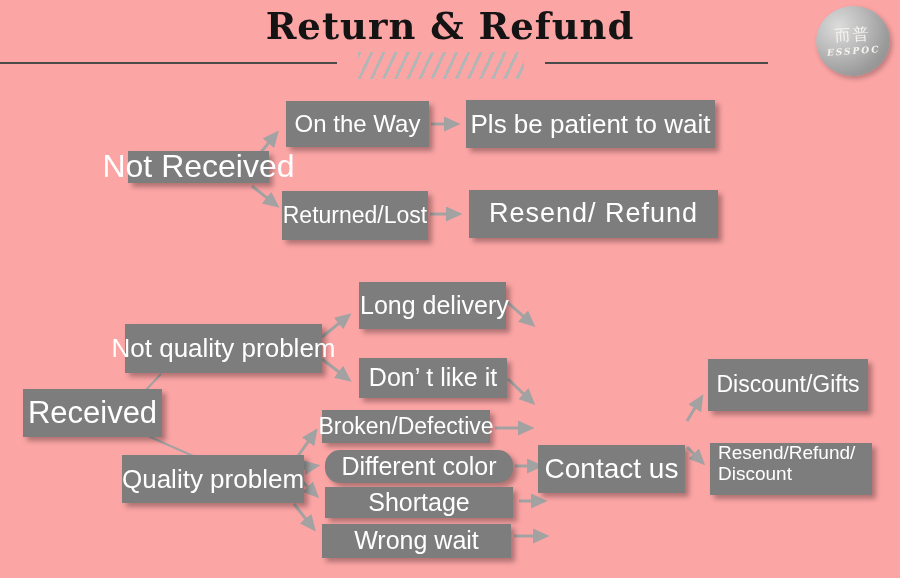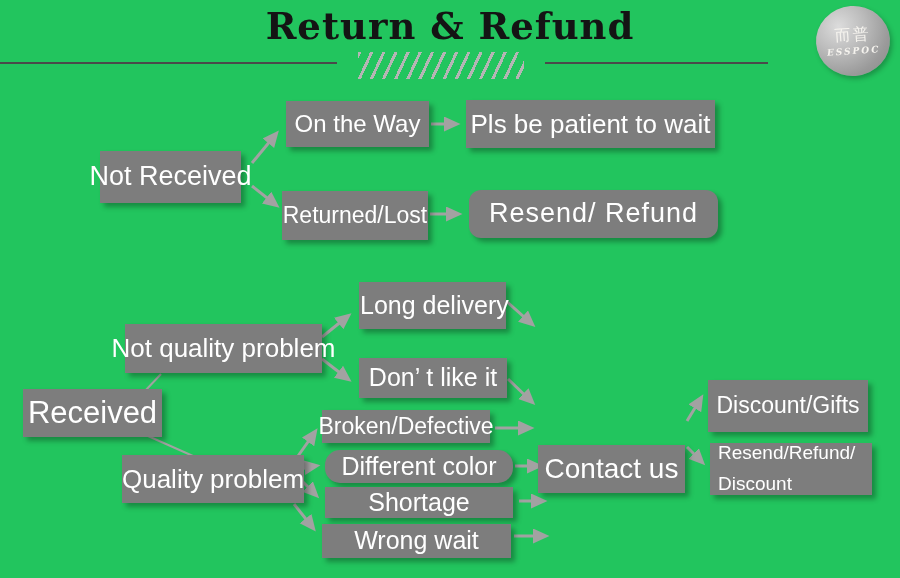--- a/index.html
+++ b/index.html
@@ -1,17 +1,17 @@
 <!DOCTYPE html>
 <html style="--color-box: #7d7d7d; --color-arrow: #a2a2a2; --color-line: #4a4a4a; --color-title: #141414; --color-hatch: #b5b5b5; --color-logo_text: #f5f3ee;"><head>
 <meta charset="utf-8">
 <style>
   html,body{margin:0;padding:0;background:#fff;}
   #canvas{
-    position:relative;width:900px;height:578px;background:#22c55e;overflow:hidden;
+    position:relative;width:900px;height:578px;background:#fca5a5;overflow:hidden;
     font-family:"Liberation Sans", sans-serif;
   }
   
   .title{
     position:absolute;left:0;top:4px;width:900px;text-align:center;
     font-family:"DejaVu Serif", serif;font-weight:700;font-size:37px;
     color:var(--color-title,#141414);letter-spacing:1px;
   }
   .rule{position:absolute;top:62px;height:2px;background:var(--color-line,#4a4a4a);}
   .rule-left{left:0;width:337px;}
@@ -30,38 +30,38 @@
   .logo-cn{font-size:16px;color:var(--color-logo_text,#f5f3ee);font-family:"DejaVu Serif",serif;letter-spacing:2px;line-height:1.1;}
   .logo-en{font-size:9px;color:var(--color-logo_text,#f5f3ee);font-family:"DejaVu Serif",serif;font-style:italic;font-weight:700;letter-spacing:2px;margin-top:2px;}
   
   .node{
     position:absolute;background:var(--color-box,#7d7d7d);color:#fff;
     display:flex;align-items:center;justify-content:center;
     box-shadow:4px 4px 5px rgba(0,0,0,0.30);
     white-space:nowrap;line-height:1.1;
   }
   .node.align-left{justify-content:flex-start;}
-  .n-not-received   {left:100px;top:151px;width:141px;height:52px;font-size:27px;}
+  .n-not-received   {left:128px;top:151px;width:141px;height:32px;font-size:32px;}
   .n-on-the-way     {left:286px;top:101px;width:143px;height:46px;font-size:24px;}
   .n-pls-wait       {left:466px;top:100px;width:249px;height:48px;font-size:26px;}
   .n-returned-lost  {left:282px;top:191px;width:146px;height:49px;font-size:23px;}
-  .n-resend-refund  {left:469px;top:190px;width:249px;height:48px;font-size:27px;letter-spacing:1px;border-radius:12px;}
+  .n-resend-refund  {left:469px;top:190px;width:249px;height:48px;font-size:27px;letter-spacing:1px;}
   .n-received       {left:23px; top:389px;width:139px;height:48px;font-size:31px;}
   .n-not-quality    {left:125px;top:324px;width:197px;height:49px;font-size:26px;}
   .n-long-delivery  {left:359px;top:282px;width:146px;height:47px;font-size:25px;padding-left:1px;}
   .n-dont-like      {left:359px;top:358px;width:148px;height:40px;font-size:25px;}
   .n-quality        {left:122px;top:455px;width:182px;height:48px;font-size:26px;}
   .n-broken         {left:322px;top:410px;width:168px;height:33px;font-size:23px;}
   .n-diff-color     {left:325px;top:450px;width:188px;height:33px;font-size:25px;border-radius:15px;}
   .n-shortage       {left:325px;top:487px;width:188px;height:31px;font-size:25px;}
   .n-wrong-items    {left:322px;top:524px;width:189px;height:34px;font-size:25px;}
   .n-contact-us     {left:538px;top:409px;width:147px;height:48px;font-size:28px;margin-top:36px;}
-  .n-discount-gifts {left:708px;top:359px;width:160px;height:52px;font-size:23px;margin-top:21px;}
+  .n-discount-gifts {left:708px;top:359px;width:160px;height:52px;font-size:23px;}
   .n-rrd            {left:710px;top:443px;width:162px;height:52px;font-size:19px;
-                     flex-direction:column;align-items:flex-start;justify-content:space-between;padding-left:8px;box-sizing:border-box;}
+                     flex-direction:column;align-items:flex-start;justify-content:flex-start;padding-left:8px;box-sizing:border-box;}
   
   #wires{position:absolute;left:0;top:0;width:900px;height:578px;}
   #wires line{stroke:var(--color-arrow,#a2a2a2);stroke-width:3;}
   #wires .thin{stroke-width:2;}
   #wires .head{fill:var(--color-arrow,#a2a2a2);}
 </style>
 </head>
 <body>
 
 <div id="canvas">

